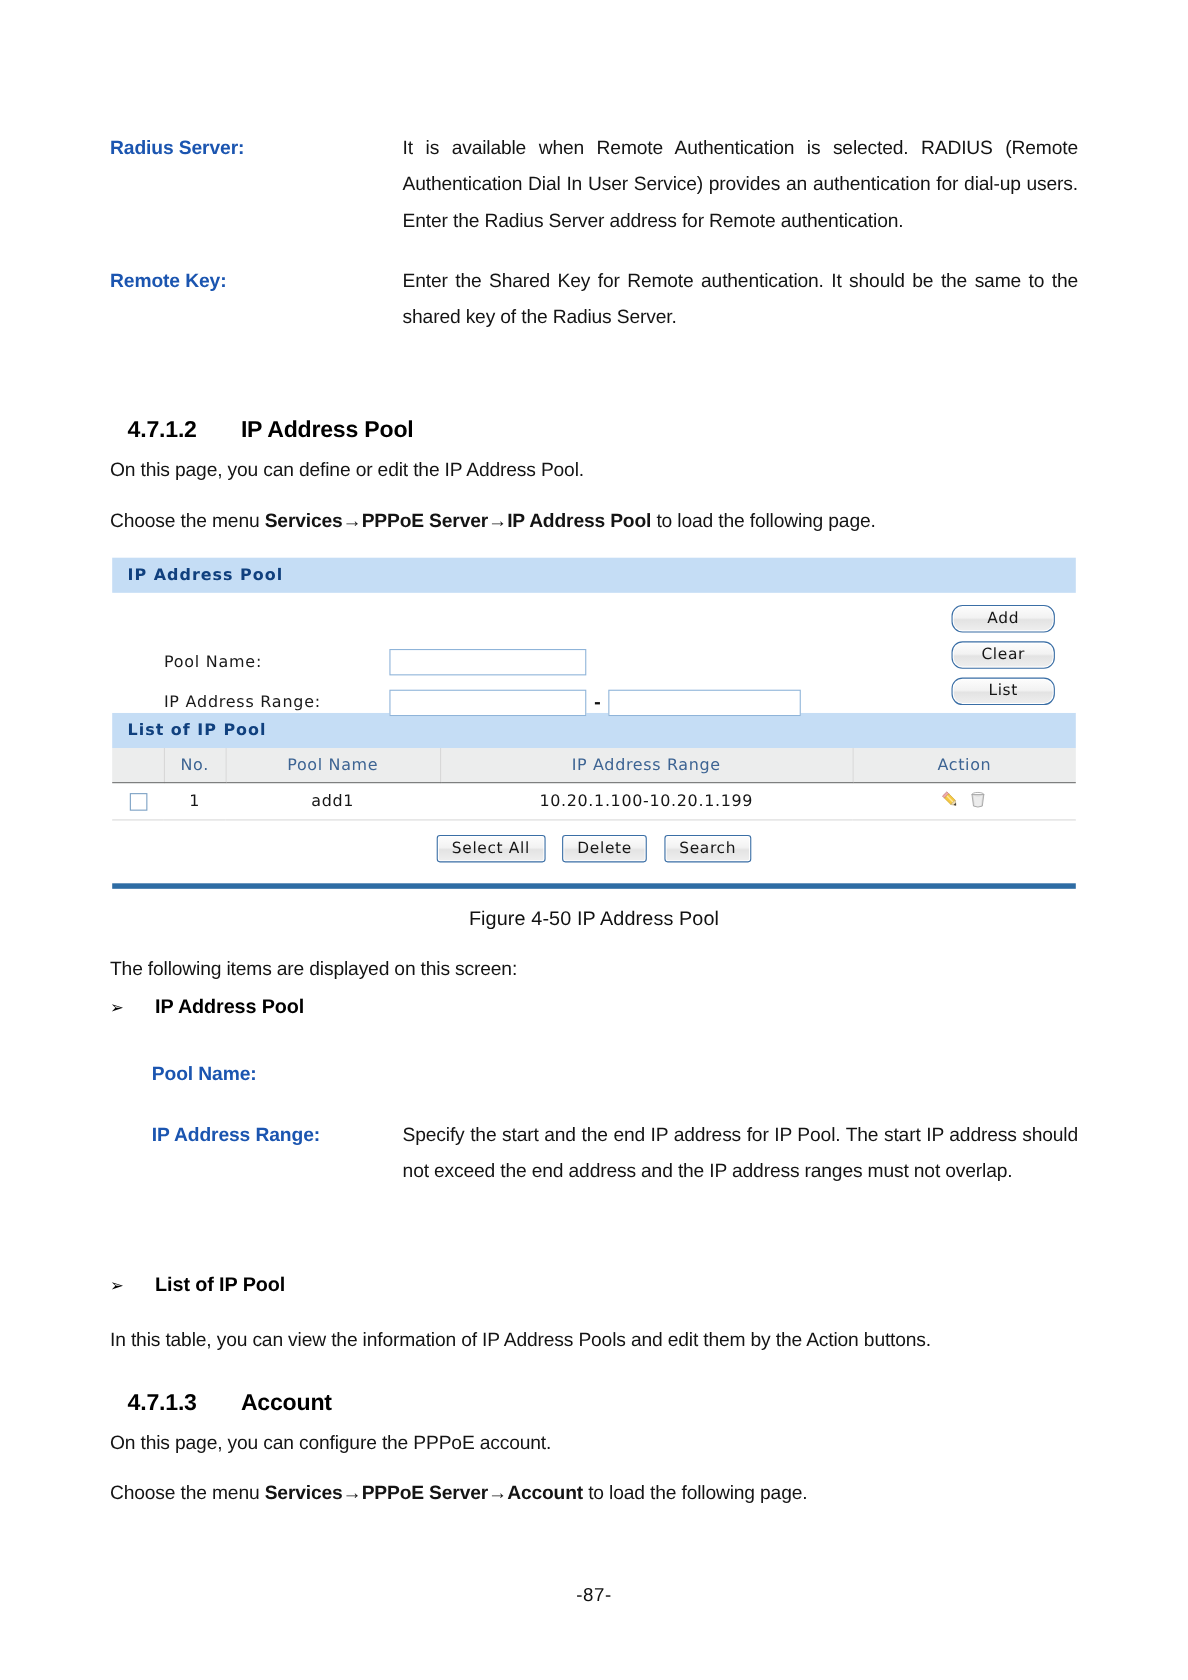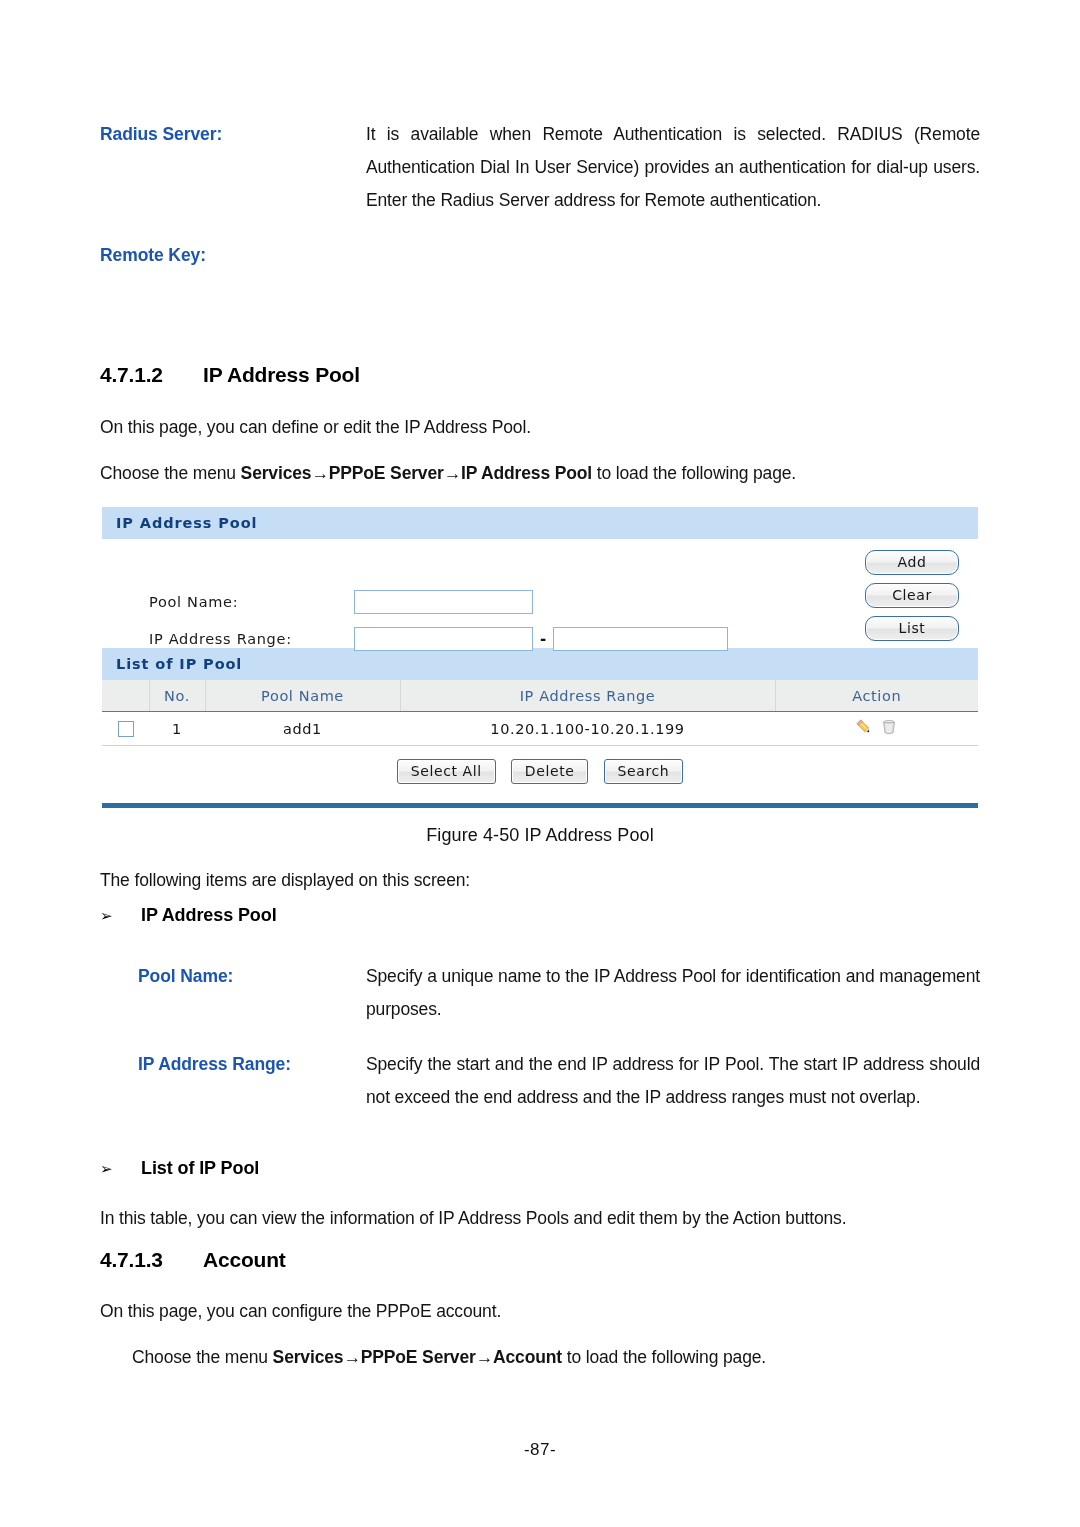--- a/index.html
+++ b/index.html
@@ -54,21 +54,21 @@
     font-size: 17.5px;
     line-height: 33px;
     text-align: justify;
     letter-spacing: -0.15px;
     color: #141414;
   }
 
   h2.section {
     font-size: 21px;
     font-weight: bold;
-    margin: 0;
+    margin: 16px;
     letter-spacing: -0.2px;
     color: #000;
   }
   h2.section .num { display: inline-block; width: 103px; }
 
   p.para {
     font-size: 17.5px;
     line-height: 30px;
     margin: 0;
     letter-spacing: -0.15px;
@@ -260,20 +260,21 @@
 
   <div class="doc-body" style="top:118px;">
 
     <div class="defrow">
       <div class="defterm">Radius Server:</div>
       <div class="defdesc">It is available when Remote Authentication is selected. RADIUS (Remote Authentication Dial In User Service) provides an authentication for dial-up users. Enter the Radius Server address for Remote authentication.</div>
     </div>
 
     <div class="defrow" style="margin-bottom:0;">
       <div class="defterm">Remote Key:</div>
+      <div class="defdesc">Enter the Shared Key for Remote authentication. It should be the same to the shared key of the Radius Server.</div>
     </div>
 
   </div>
 
   <h2 class="section doc-body" style="top:363px;">
     <span class="num">4.7.1.2</span><span>IP Address Pool</span>
   </h2>
 
   <p class="para doc-body" style="top:412px;">On this page, you can define or edit the IP Address Pool.</p>
 
@@ -373,21 +374,20 @@
 
   <div class="bullet doc-body" style="top:905px;">
     <span class="glyph">➢</span>
     <span>IP Address Pool</span>
   </div>
 
   <div class="doc-body" style="top:960px;">
 
     <div class="defrow">
       <div class="defterm indent">Pool Name:</div>
-      <div class="defdesc">Specify a unique name to the IP Address Pool for identification and management purposes.</div>
     </div>
 
     <div class="defrow" style="margin-bottom:0;">
       <div class="defterm indent">IP Address Range:</div>
       <div class="defdesc">Specify the start and the end IP address for IP Pool. The start IP address should not exceed the end address and the IP address ranges must not overlap.</div>
     </div>
 
   </div>
 
   <div class="bullet doc-body" style="top:1158px;">
@@ -396,17 +396,17 @@
   </div>
 
   <p class="para doc-body" style="top:1203px;">In this table, you can view the information of IP Address Pools and edit them by the Action buttons.</p>
 
   <h2 class="section doc-body" style="top:1248px;">
     <span class="num">4.7.1.3</span><span>Account</span>
   </h2>
 
   <p class="para doc-body" style="top:1296px;">On this page, you can configure the PPPoE account.</p>
 
-  <p class="para doc-body" style="top:1342px;margin-left:32px;"><span>Choose the menu </span><b>Services→PPPoE Server→Account</b><span> to load the following page.</span></p>
+  <p class="para doc-body" style="top:1342px;"><span>Choose the menu </span><b>Services→PPPoE Server→Account</b><span> to load the following page.</span></p>
 
   <div class="pagenum" style="top:1440px;">-87-</div>
 
 </div>
 
 </body></html>

